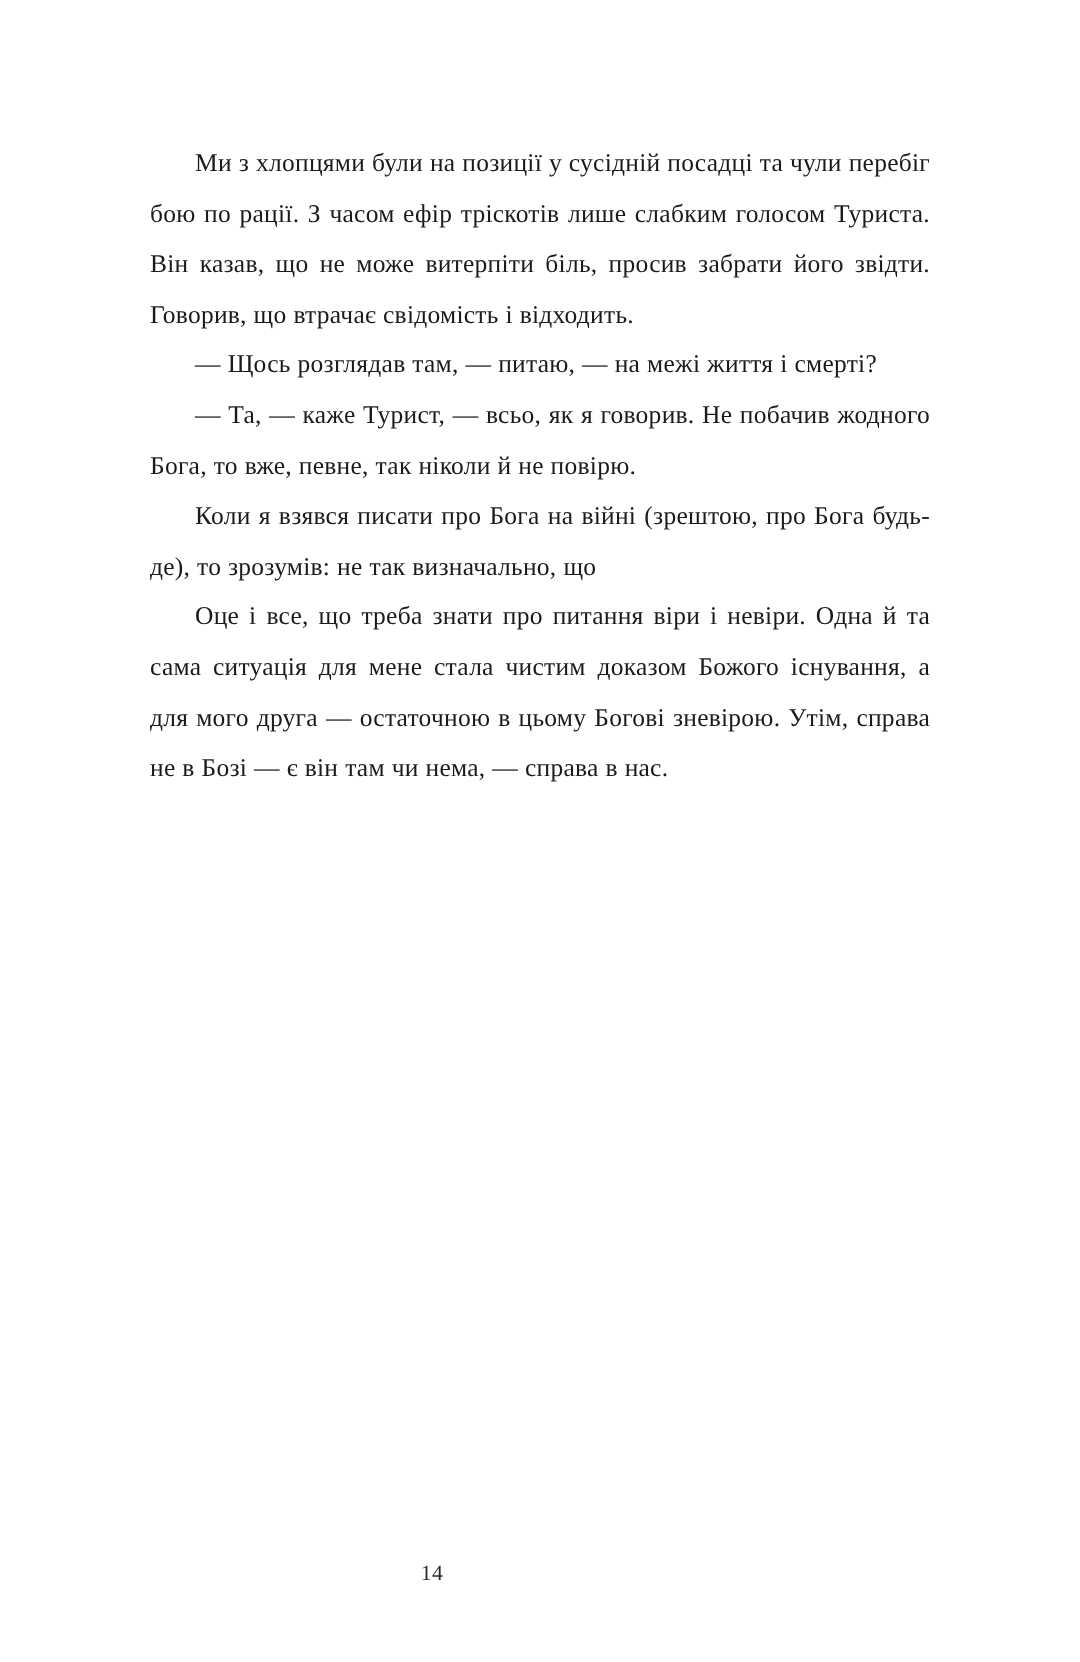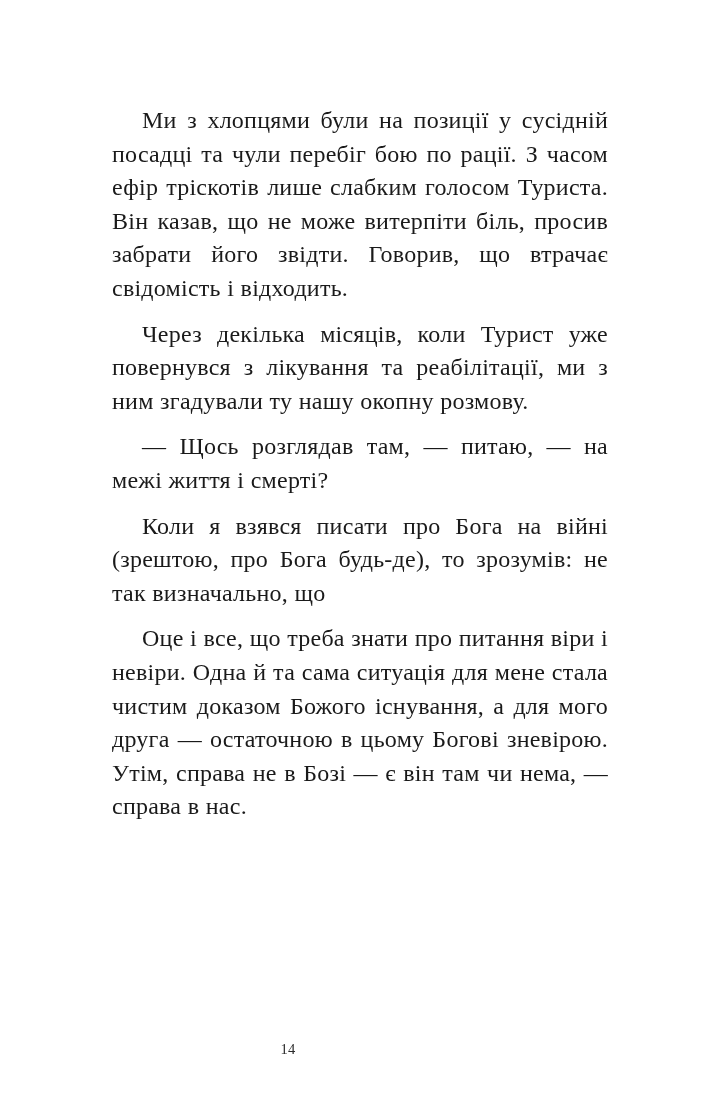--- a/index.html
+++ b/index.html
@@ -28,25 +28,25 @@
   }
 
   .text-block {
     position: absolute;
     left: 100px;
     top: 92px;
     width: 520px;
   }
 
   .para {
-    margin: 12px;
+    margin: 0;
     text-indent: 30px;
     text-align: justify;
     text-justify: inter-word;
-    font-size: 24px;
+    font-size: 17px;
     line-height: 33.6px;
     letter-spacing: 0.01em;
     word-spacing: 0.01em;
     hyphens: none;
     -webkit-hyphens: none;
   }
 
   
   .para + .para {
     margin-top: 0;
@@ -64,21 +64,21 @@
     letter-spacing: 0.02em;
   }
 </style>
 </head>
 <body>
 
 <div class="page">
 
   <div class="text-block">
     <p class="para">Ми з хлопцями були на позиції у сусідній посадці та чули перебіг бою по рації. З часом ефір тріскотів лише слабким голосом Туриста. Він казав, що не може витерпіти біль, просив забрати його звідти. Говорив, що втрачає свідомість і відходить.</p>
-    <p class="para">Через декілька місяців, коли Турист уже повернувся з лікування та реабілітації, ми з ним згадували ту нашу окопну розмову.</p>
     <p class="para">— Щось розглядав там, — питаю, — на межі життя і смерті?</p>
+    <p class="para">— Та, — каже Турист, — всьо, як я говорив. Не побачив жодного Бога, то вже, певне, так ніколи й не повірю.</p>
     <p class="para">Коли я взявся писати про Бога на війні (зрештою, про Бога будь-де), то зрозумів: не так визначально, що</p>
     <p class="para">Оце і все, що треба знати про питання віри і невіри. Одна й та сама ситуація для мене стала чистим доказом Божого існування, а для мого друга — остаточною в цьому Богові зневірою. Утім, справа не в Бозі — є він там чи нема, — справа в нас.</p>
   </div>
 
   <div class="folio">14</div>
 
 </div>
 
 </body></html>

